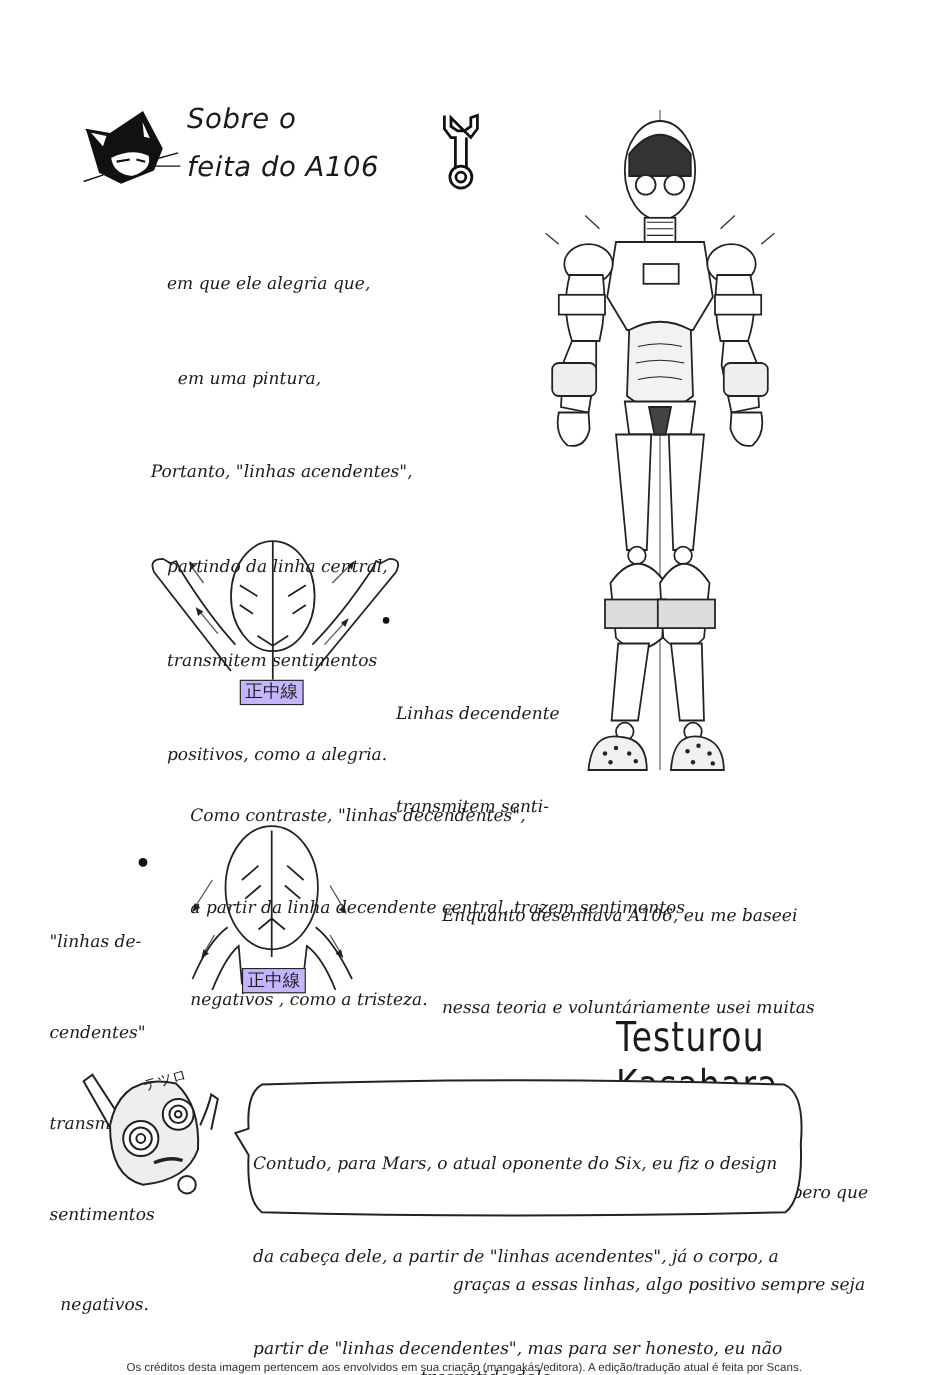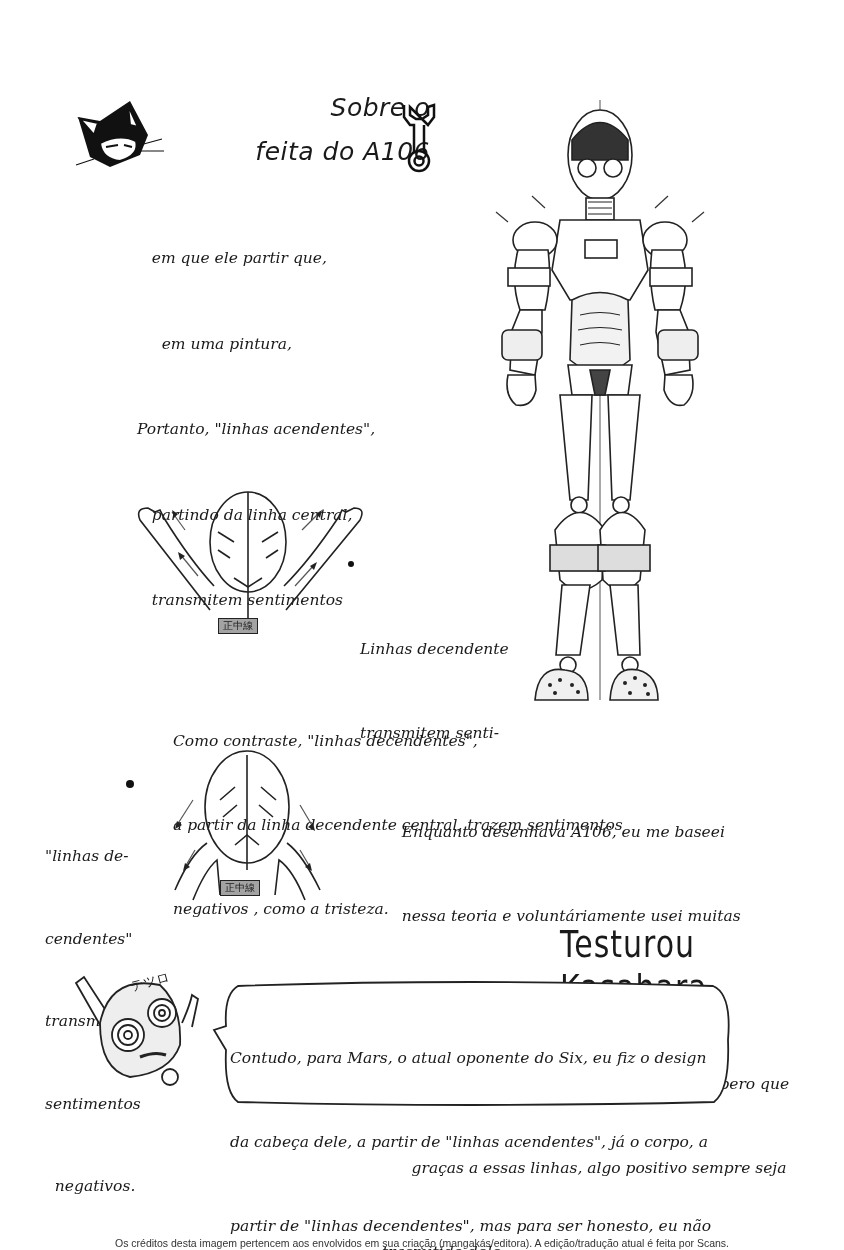--- a/index.html
+++ b/index.html
@@ -1,27 +1,27 @@
 <!DOCTYPE html>
 <html><head>
 <meta charset="utf-8">
 <style>
   html, body { margin: 0; padding: 0; background: #fff; }
   body { width: 844px; height: 1250px; position: relative; overflow: hidden;
          font-family: "DejaVu Serif", serif; color: #1a1a1a; }
   .hand { font-family: "DejaVu Serif", serif; font-style: italic; color: #1a1a1a; }
   .abs { position: absolute; }
-  .title { font-family: "DejaVu Sans", sans-serif; font-size: 25px; line-height: 40px; text-align: right; letter-spacing: 0.5px; }
+  .title { font-family: "DejaVu Sans", sans-serif; font-size: 25px; line-height: 40px; text-align: left; letter-spacing: 0.5px; }
   .intro { font-size: 15.5px; line-height: 28.5px; white-space: pre; }
   .para { font-size: 15.5px; line-height: 28px; white-space: pre; }
   .bubble-text { font-size: 15.5px; line-height: 28px; white-space: pre; }
   .sig { font-family: "DejaVu Sans", sans-serif; font-size: 30px; letter-spacing: 1px; transform: scaleY(1.25); transform-origin: left top; }
   .credits { font-family: "Liberation Sans", sans-serif; font-size: 10.5px; line-height: 16px; text-align: center; color: #333; width: 844px; left: 0; margin-top: 24px; }
   .credits b { font-size: 12.5px; color: #4d7c0f; }
-  .label-box { border: 1.5px solid #222; background: #a3a3a3; font-family: "DejaVu Sans", sans-serif; font-size: 10px; padding: 0 4px; }
+  .label-box { border: 1.5px solid #222; background: #c4b5fd; font-family: "DejaVu Sans", sans-serif; font-size: 16px; padding: 0 4px; }
   svg { position: absolute; overflow: visible; }
 </style>
 </head>
 <body>
 
 <div class="abs" style="left:70px;top:95px;width:100px;height:80px;">
   <svg width="100" height="80" viewBox="0 0 100 80">
     <path d="M8 22 L30 26 L60 6 L78 40 L70 60 L40 72 L20 62 Z" fill="#111"></path>
     <path d="M10 24 L28 28 L24 40 Z" fill="#fff" stroke="#111" stroke-width="2"></path>
     <path d="M58 10 L68 32 L60 30 Z" fill="#fff" stroke="#111" stroke-width="2"></path>
@@ -36,25 +36,26 @@
 </div>
 <div class="abs" style="left:400px;top:103px;width:40px;height:70px;">
   <svg width="40" height="70" viewBox="0 0 40 70">
     <path d="M4 2 L4 14 L10 22 L14 22 L14 50 M24 22 L24 50 M28 22 L34 14 L34 2 L28 4 L28 12 L22 16 L16 16 L10 12 L10 4 Z" fill="none" stroke="#111" stroke-width="2.5"></path>
     <circle cx="19" cy="58" r="10" fill="none" stroke="#111" stroke-width="2.5"></circle>
     <circle cx="19" cy="58" r="4.5" fill="none" stroke="#111" stroke-width="2.5"></circle>
   </svg>
 </div>
 
 <div class="abs intro hand" style="left:137px;top:187px;">
-  <div>   em que ele partir que,</div>
+  <div>   em que ele alegria que,</div>
   <div>     em uma pintura,</div>
   <div>Portanto, "linhas acendentes",</div>
   <div>   partindo da linha central,</div>
   <div>   transmitem sentimentos</div>
+  <div>   positivos, como a alegria.</div>
 </div>
 
 <div class="abs" style="left:480px;top:100px;width:240px;height:610px;">
   <svg width="240" height="610" viewBox="0 0 240 610" fill="none" stroke="#222" stroke-width="1.6">
 
     <line x1="120" y1="0" x2="120" y2="600" stroke="#555" stroke-width="1"></line>
 
     <ellipse cx="120" cy="55" rx="32" ry="45" fill="#fff"></ellipse>
     <path d="M92 40 Q120 5 148 40 L148 60 L92 60 Z" fill="#333"></path>
     <circle cx="107" cy="68" r="9" fill="#fff"></circle>

